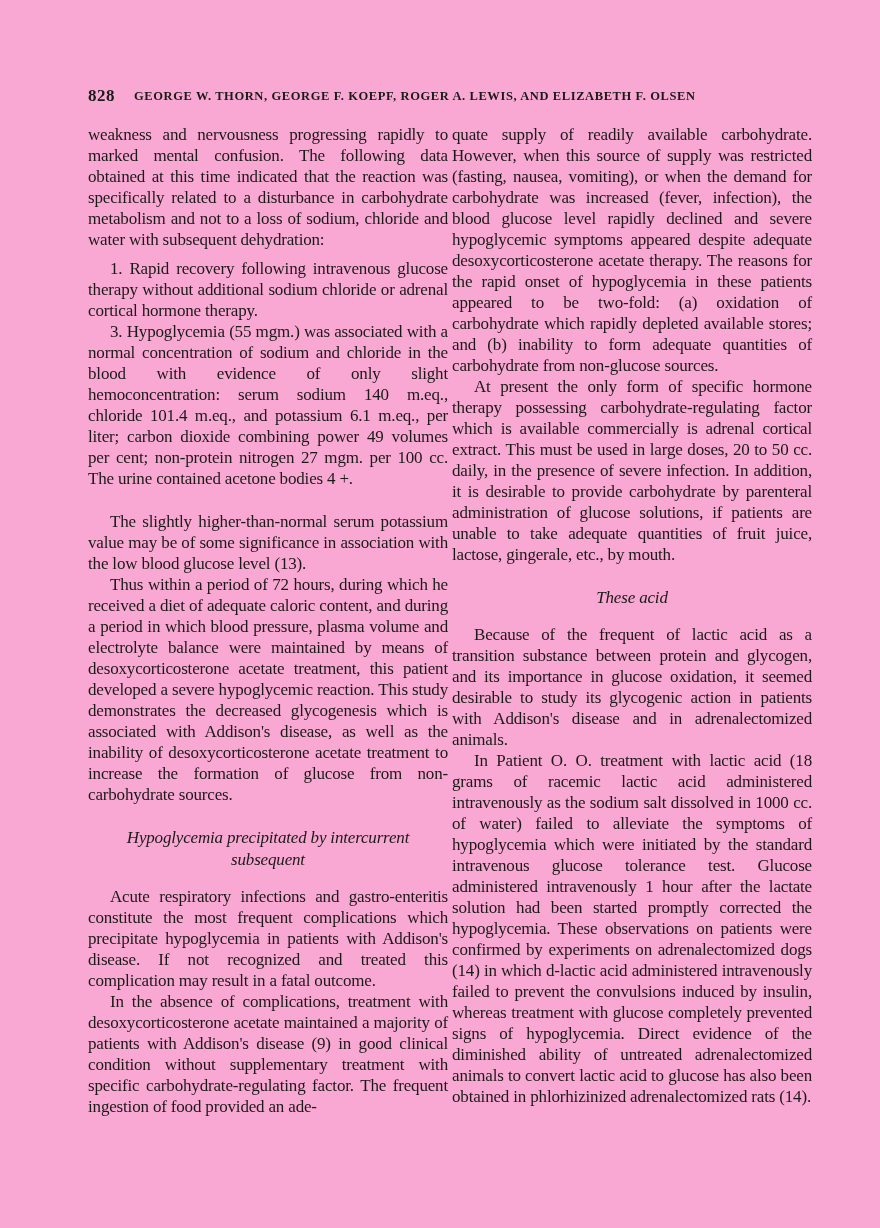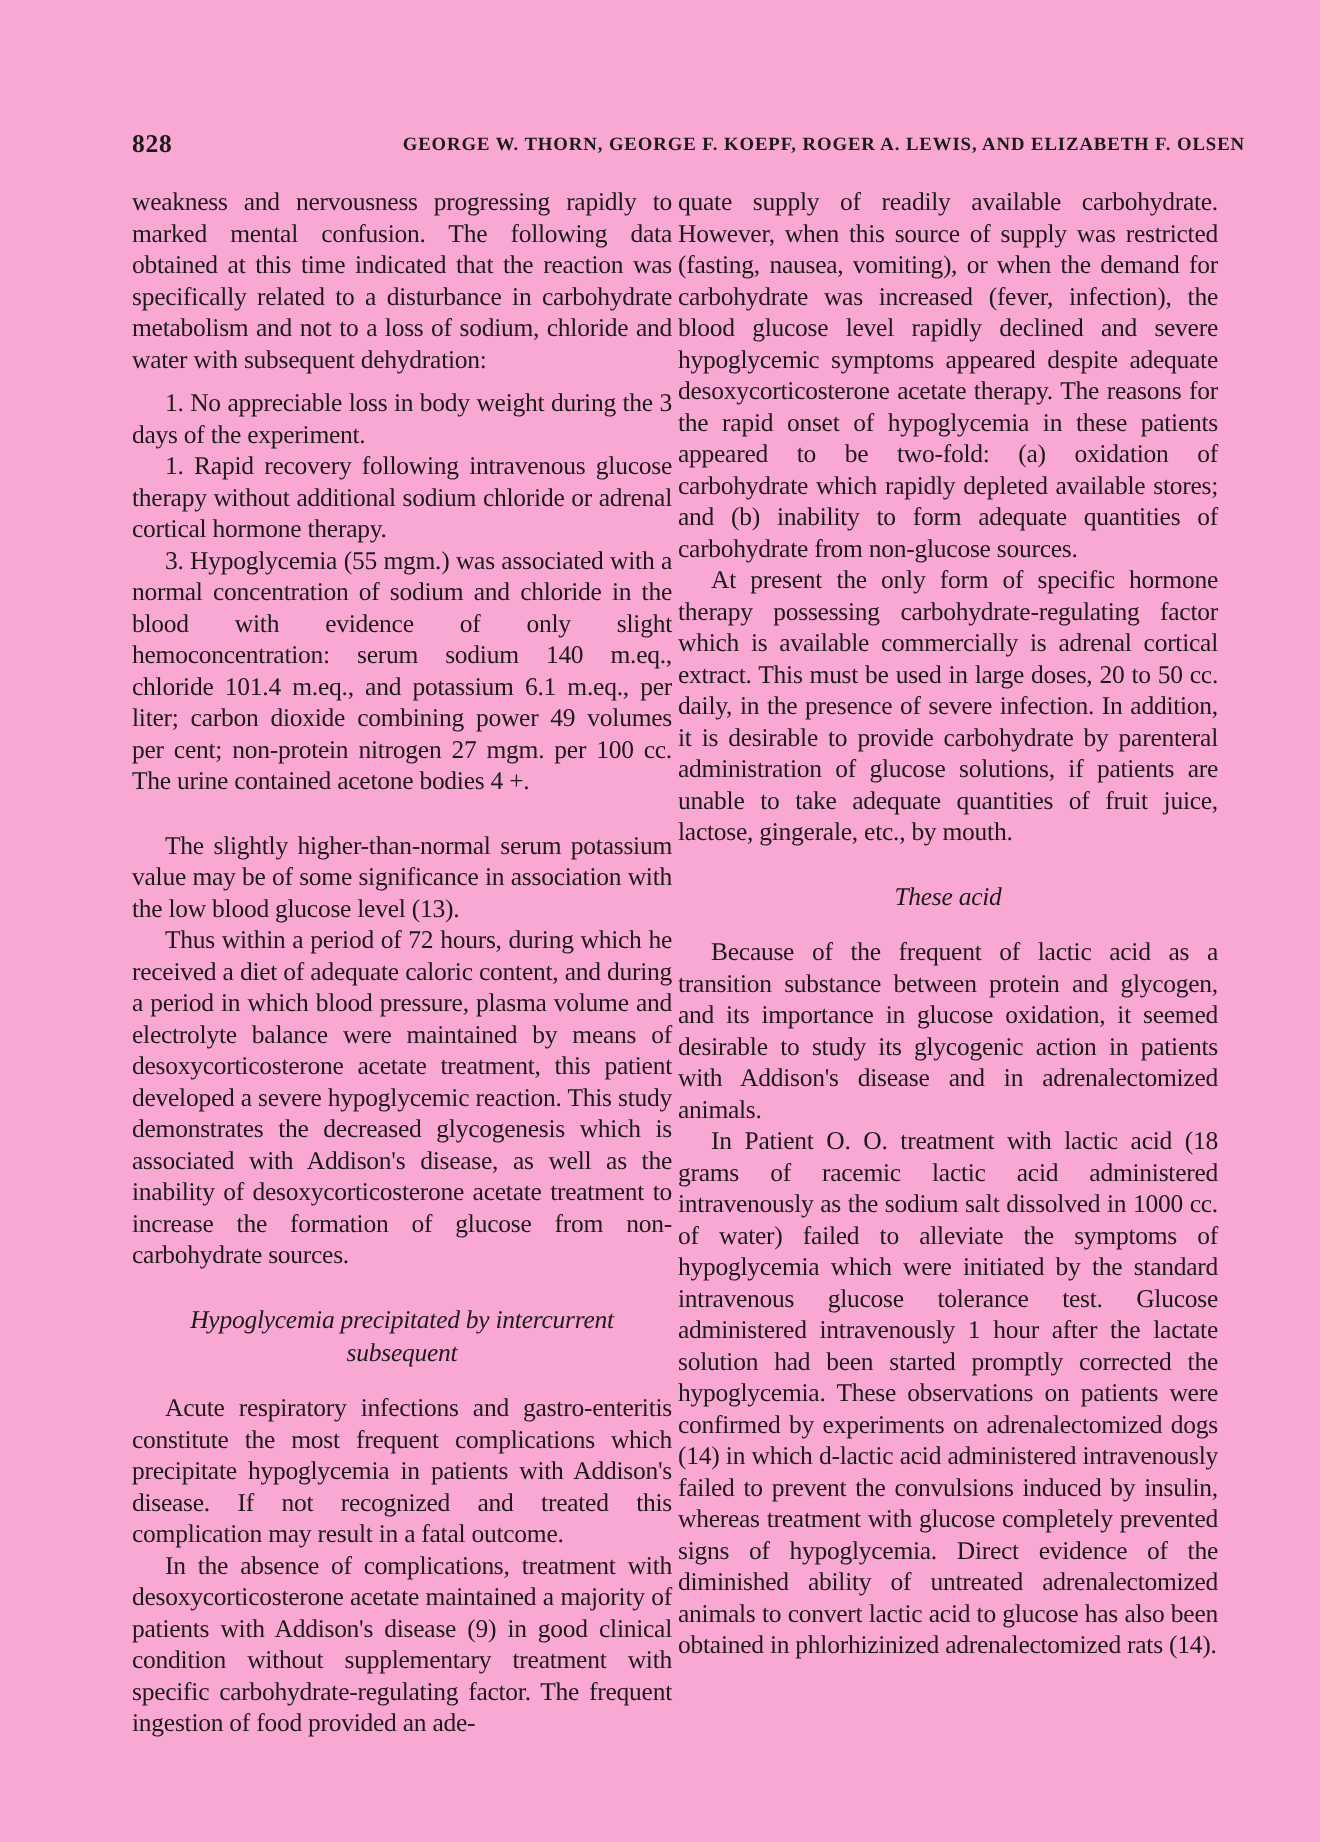--- a/index.html
+++ b/index.html
@@ -27,21 +27,21 @@
   .page-num {
     position: absolute;
     left: 0;
     top: 0;
     font-size: 17px;
     font-weight: bold;
     letter-spacing: 0.5px;
   }
   .running-authors {
     display: block;
-    text-align: right;
+    text-align: left;
     padding-left: 46px;
     font-size: 12.5px;
     font-weight: bold;
     letter-spacing: 0.6px;
     white-space: nowrap;
     padding-top: 3px;
   }
   .columns {
     display: flex;
     gap: 4px;
@@ -82,21 +82,20 @@
   <header class="running-header">
     <span class="page-num">828</span>
     <span class="running-authors">GEORGE W. THORN, GEORGE F. KOEPF, ROGER A. LEWIS, AND ELIZABETH F. OLSEN</span>
   </header>
 
   <div class="columns">
 
     <section class="col">
       <p class="noindent">weakness and nervousness progressing rapidly to marked mental confusion.  The following data obtained at this time indicated that the reaction was specifically related to a disturbance in carbohydrate metabolism and not to a loss of sodium, chloride and water with subsequent dehydration:</p>
       <div class="numlist">
-        <p>1. No appreciable loss in body weight during the 3 days of the experiment.</p>
         <p>1. Rapid recovery following intravenous glucose therapy without additional sodium chloride or adrenal cortical hormone therapy.</p>
         <p>3. Hypoglycemia (55 mgm.) was associated with a normal concentration of sodium and chloride in the blood with evidence of only slight hemoconcentration: serum sodium 140 m.eq., chloride 101.4 m.eq., and potassium 6.1 m.eq., per liter; carbon dioxide combining power 49 volumes per cent; non-protein nitrogen 27 mgm. per 100 cc.  The urine contained acetone bodies 4 +.</p>
       </div>
       <p>The slightly higher-than-normal serum potassium value may be of some significance in association with the low blood glucose level (13).</p>
       <p>Thus within a period of 72 hours, during which he received a diet of adequate caloric content, and during a period in which blood pressure, plasma volume and electrolyte balance were maintained by means of desoxycorticosterone acetate treatment, this patient developed a severe hypoglycemic reaction.  This study demonstrates the decreased glycogenesis which is associated with Addison's disease, as well as the inability of desoxycorticosterone acetate treatment to increase the formation of glucose from non-carbohydrate sources.</p>
       <p class="sect-heading">Hypoglycemia precipitated by intercurrent subsequent</p>
       <p>Acute respiratory infections and gastro-enteritis constitute the most frequent complications which precipitate hypoglycemia in patients with Addison's disease.  If not recognized and treated this complication may result in a fatal outcome.</p>
       <p>In the absence of complications, treatment with desoxycorticosterone acetate maintained a majority of patients with Addison's disease (9) in good clinical condition without supplementary treatment with specific carbohydrate-regulating factor.  The frequent ingestion of food provided an ade-</p>
     </section>
 

